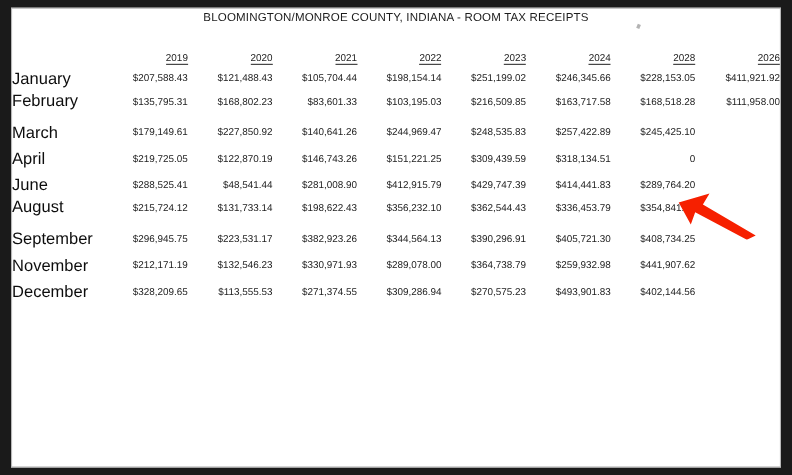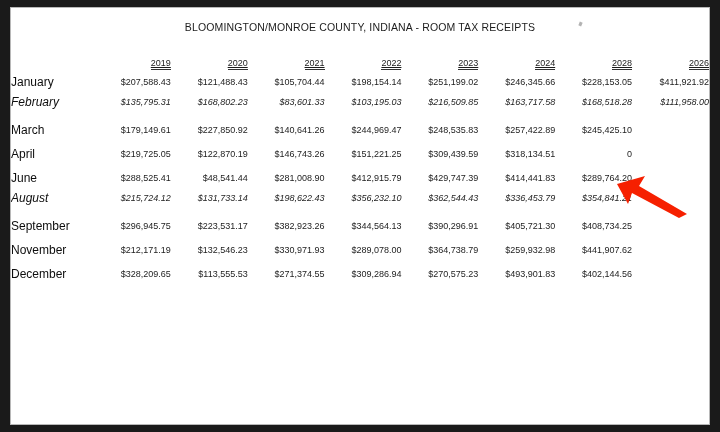--- a/index.html
+++ b/index.html
@@ -21,21 +21,21 @@
     width: 100%; height: 100%;
     background: #ffffff;
     border: 1px solid #b8b8b8;
     overflow: hidden;
   }
   #doc-title {
     text-align: center;
     font-size: 10.5px;
     color: #1c1c1c;
     letter-spacing: 0.15px;
-    margin-top: 13px;
+    margin-top: 2px;
     white-space: nowrap;
   }
   #title-speck {
     position: absolute;
     top: 14px;
     left: 568px;
     width: 3px;
     height: 4px;
     background: #9a9a9a;
     transform: rotate(22deg);
@@ -60,40 +60,39 @@
     padding-right: 6px;
     padding-bottom: 2px;
     height: 22px;
     vertical-align: bottom;
   }
   th.year-head span.yr {
     display: inline-block;
     border-bottom: 1px solid #333;
     padding-bottom: 1px;
     line-height: 1.05;
-    text-decoration: underline;
   }
   th.corner-head { border: none; }
   td.month-cell {
-    font-size: 12px;
+    font-size: 15px;
     font-weight: bold;
     color: #0d0d0d;
     text-align: left;
     padding-left: 10px;
     white-space: nowrap;
   }
   td.amount-cell {
     font-size: 9px;
     color: #1c1c1c;
     text-align: right;
     padding-right: 6px;
     white-space: nowrap;
   }
   tr.data-row { height: 24px; }
-  tr.gap-after td { padding-bottom: 8px; font-style: italic; }
+  tr.gap-after td { padding-bottom: 8px; }
   #annotation-arrow {
     position: absolute;
     left: 604px;
     top: 164px;
     width: 74px;
     height: 46px;
     pointer-events: none;
   }
 </style>
 </head>

